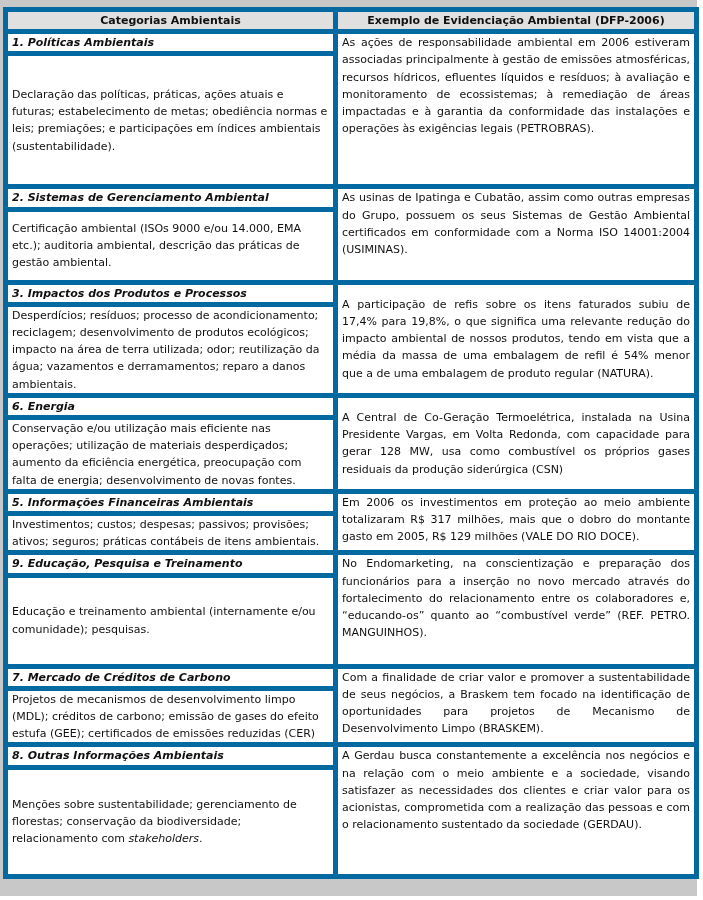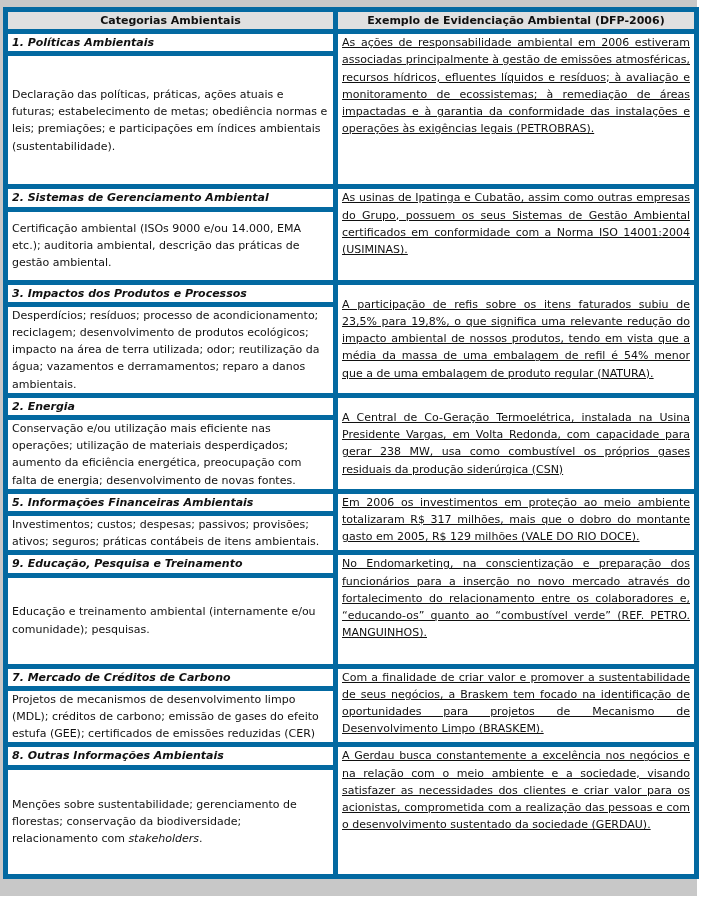--- a/index.html
+++ b/index.html
@@ -8,21 +8,21 @@
   .frame { position: absolute; left: 0; top: 0; width: 697px; height: 896px; background: #c8c8c8; }
   .top-bar { position: absolute; left: 0; top: 0; width: 697px; height: 7px; background: #c8c8c8; }
   table { position: absolute; left: 3px; top: 7px; width: 691px; border-collapse: collapse;
           table-layout: fixed; background: #fff; }
   col.c1 { width: 330px; }
   col.c2 { width: 361px; }
   th, td { border: 5px solid #0369a1; padding: 0 4px; vertical-align: top; font-size: 11px; line-height: 17.2px; }
   th { background: #e0e0e0; font-weight: bold; text-align: center; height: 17px; }
   td.head { font-weight: bold; height: 17px; font-style: italic; }
   td.desc { vertical-align: middle; margin-top: 32px; }
-  td.ex { text-align: justify; text-decoration: underline; }
+  td.ex { text-align: justify; }
   td.ex.mid { vertical-align: middle; }
   .bottom-bar { position: absolute; left: 0; top: 884px; width: 697px; height: 12px; background: #c8c8c8; }
   em { }
 </style>
 </head>
 <body>
 
 <div class="frame"></div>
 <div class="top-bar"></div>
 
@@ -50,29 +50,29 @@
     <tr>
       <td class="head">2. Sistemas de Gerenciamento Ambiental</td>
       <td class="ex" rowspan="2">As usinas de Ipatinga e Cubatão, assim como outras empresas do Grupo, possuem os seus Sistemas de Gestão Ambiental certificados em conformidade com a Norma ISO 14001:2004 (USIMINAS).</td>
     </tr>
     <tr>
       <td class="desc" style="height:68px">Certificação ambiental (ISOs 9000 e/ou 14.000, EMA etc.); auditoria ambiental, descrição das práticas de gestão ambiental.</td>
     </tr>
 
     <tr>
       <td class="head">3. Impactos dos Produtos e Processos</td>
-      <td class="ex mid" rowspan="2">A participação de refis sobre os itens faturados subiu de 23,5% para 19,8%, o que significa uma relevante redução do impacto ambiental de nossos produtos, tendo em vista que a média da massa de uma embalagem de refil é 54% menor que a de uma embalagem de produto regular (NATURA).</td>
+      <td class="ex mid" rowspan="2">A participação de refis sobre os itens faturados subiu de 17,4% para 19,8%, o que significa uma relevante redução do impacto ambiental de nossos produtos, tendo em vista que a média da massa de uma embalagem de refil é 54% menor que a de uma embalagem de produto regular (NATURA).</td>
     </tr>
     <tr>
       <td class="desc">Desperdícios; resíduos; processo de acondicionamento; reciclagem; desenvolvimento de produtos ecológicos; impacto na área de terra utilizada; odor; reutilização da água; vazamentos e derramamentos; reparo a danos ambientais.</td>
     </tr>
 
     <tr>
-      <td class="head">2. Energia</td>
-      <td class="ex mid" rowspan="2">A Central de Co-Geração Termoelétrica, instalada na Usina Presidente Vargas, em Volta Redonda, com capacidade para gerar 238 MW, usa como combustível os próprios gases residuais da produção siderúrgica (CSN)</td>
+      <td class="head">6. Energia</td>
+      <td class="ex mid" rowspan="2">A Central de Co-Geração Termoelétrica, instalada na Usina Presidente Vargas, em Volta Redonda, com capacidade para gerar 128 MW, usa como combustível os próprios gases residuais da produção siderúrgica (CSN)</td>
     </tr>
     <tr>
       <td class="desc">Conservação e/ou utilização mais eficiente nas operações; utilização de materiais desperdiçados; aumento da eficiência energética, preocupação com falta de energia; desenvolvimento de novas fontes.</td>
     </tr>
 
     <tr>
       <td class="head">5. Informações Financeiras Ambientais</td>
       <td class="ex" rowspan="2">Em 2006 os investimentos em proteção ao meio ambiente totalizaram R$ 317 milhões, mais que o dobro do montante gasto em 2005, R$ 129 milhões (VALE DO RIO DOCE).</td>
     </tr>
     <tr>
@@ -90,21 +90,21 @@
     <tr>
       <td class="head">7. Mercado de Créditos de Carbono</td>
       <td class="ex" rowspan="2">Com a finalidade de criar valor e promover a sustentabilidade de seus negócios, a Braskem tem focado na identificação de oportunidades para projetos de Mecanismo de Desenvolvimento Limpo (BRASKEM).</td>
     </tr>
     <tr>
       <td class="desc">Projetos de mecanismos de desenvolvimento limpo (MDL); créditos de carbono; emissão de gases do efeito estufa (GEE); certificados de emissões reduzidas (CER)</td>
     </tr>
 
     <tr>
       <td class="head">8. Outras Informações Ambientais</td>
-      <td class="ex" rowspan="2">A Gerdau busca constantemente a excelência nos negócios e na relação com o meio ambiente e a sociedade, visando satisfazer as necessidades dos clientes e criar valor para os acionistas, comprometida com a realização das pessoas e com o desenvolvimento sustentado da sociedade (GERDAU).</td>
+      <td class="ex" rowspan="2">A Gerdau busca constantemente a excelência nos negócios e na relação com o meio ambiente e a sociedade, visando satisfazer as necessidades dos clientes e criar valor para os acionistas, comprometida com a realização das pessoas e com o relacionamento sustentado da sociedade (GERDAU).</td>
     </tr>
     <tr>
       <td class="desc" style="height:104px"><span>Menções sobre sustentabilidade; gerenciamento de florestas; conservação da biodiversidade; relacionamento com</span> <em>stakeholders</em><span>.</span></td>
     </tr>
   </tbody>
 </table>
 
 <div class="bottom-bar"></div>
 
 </body></html>

